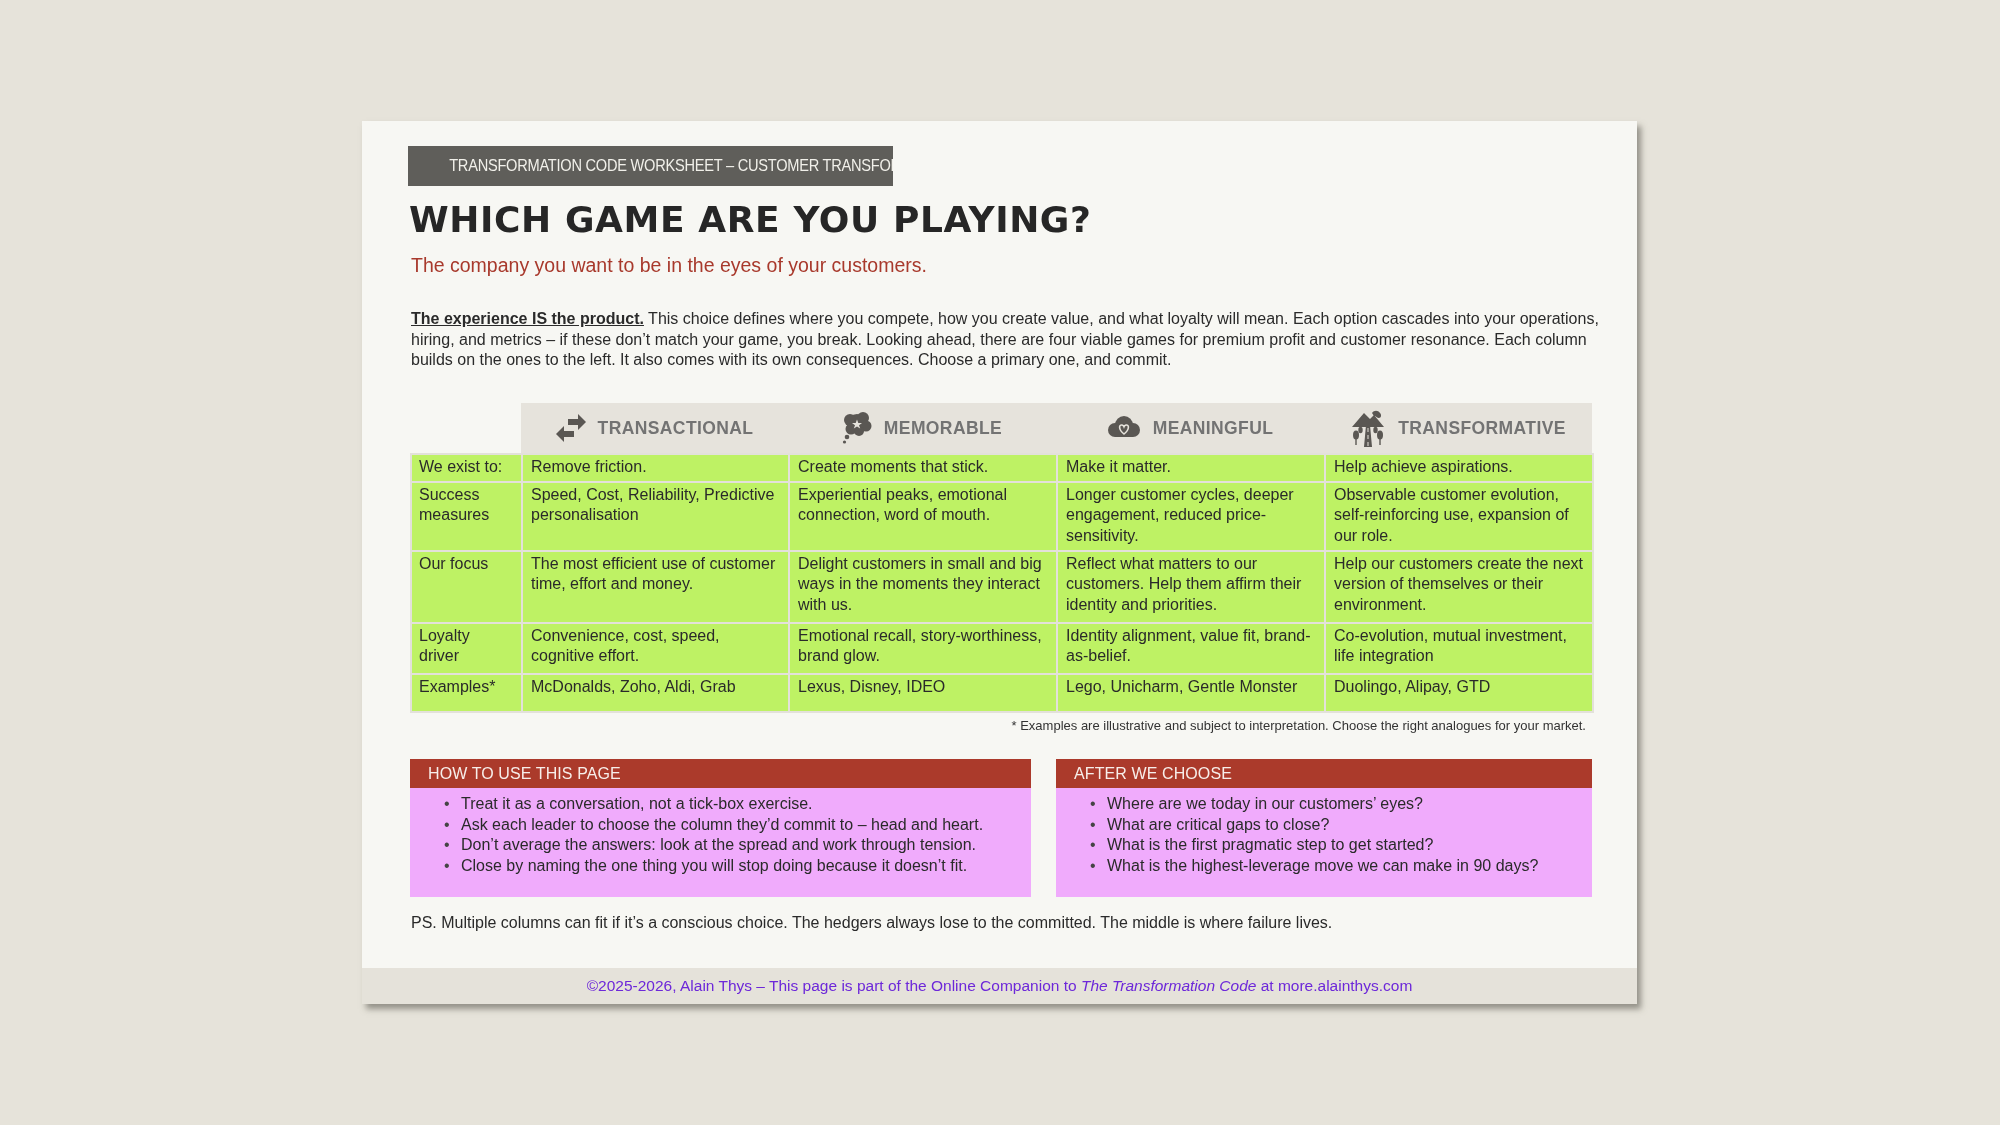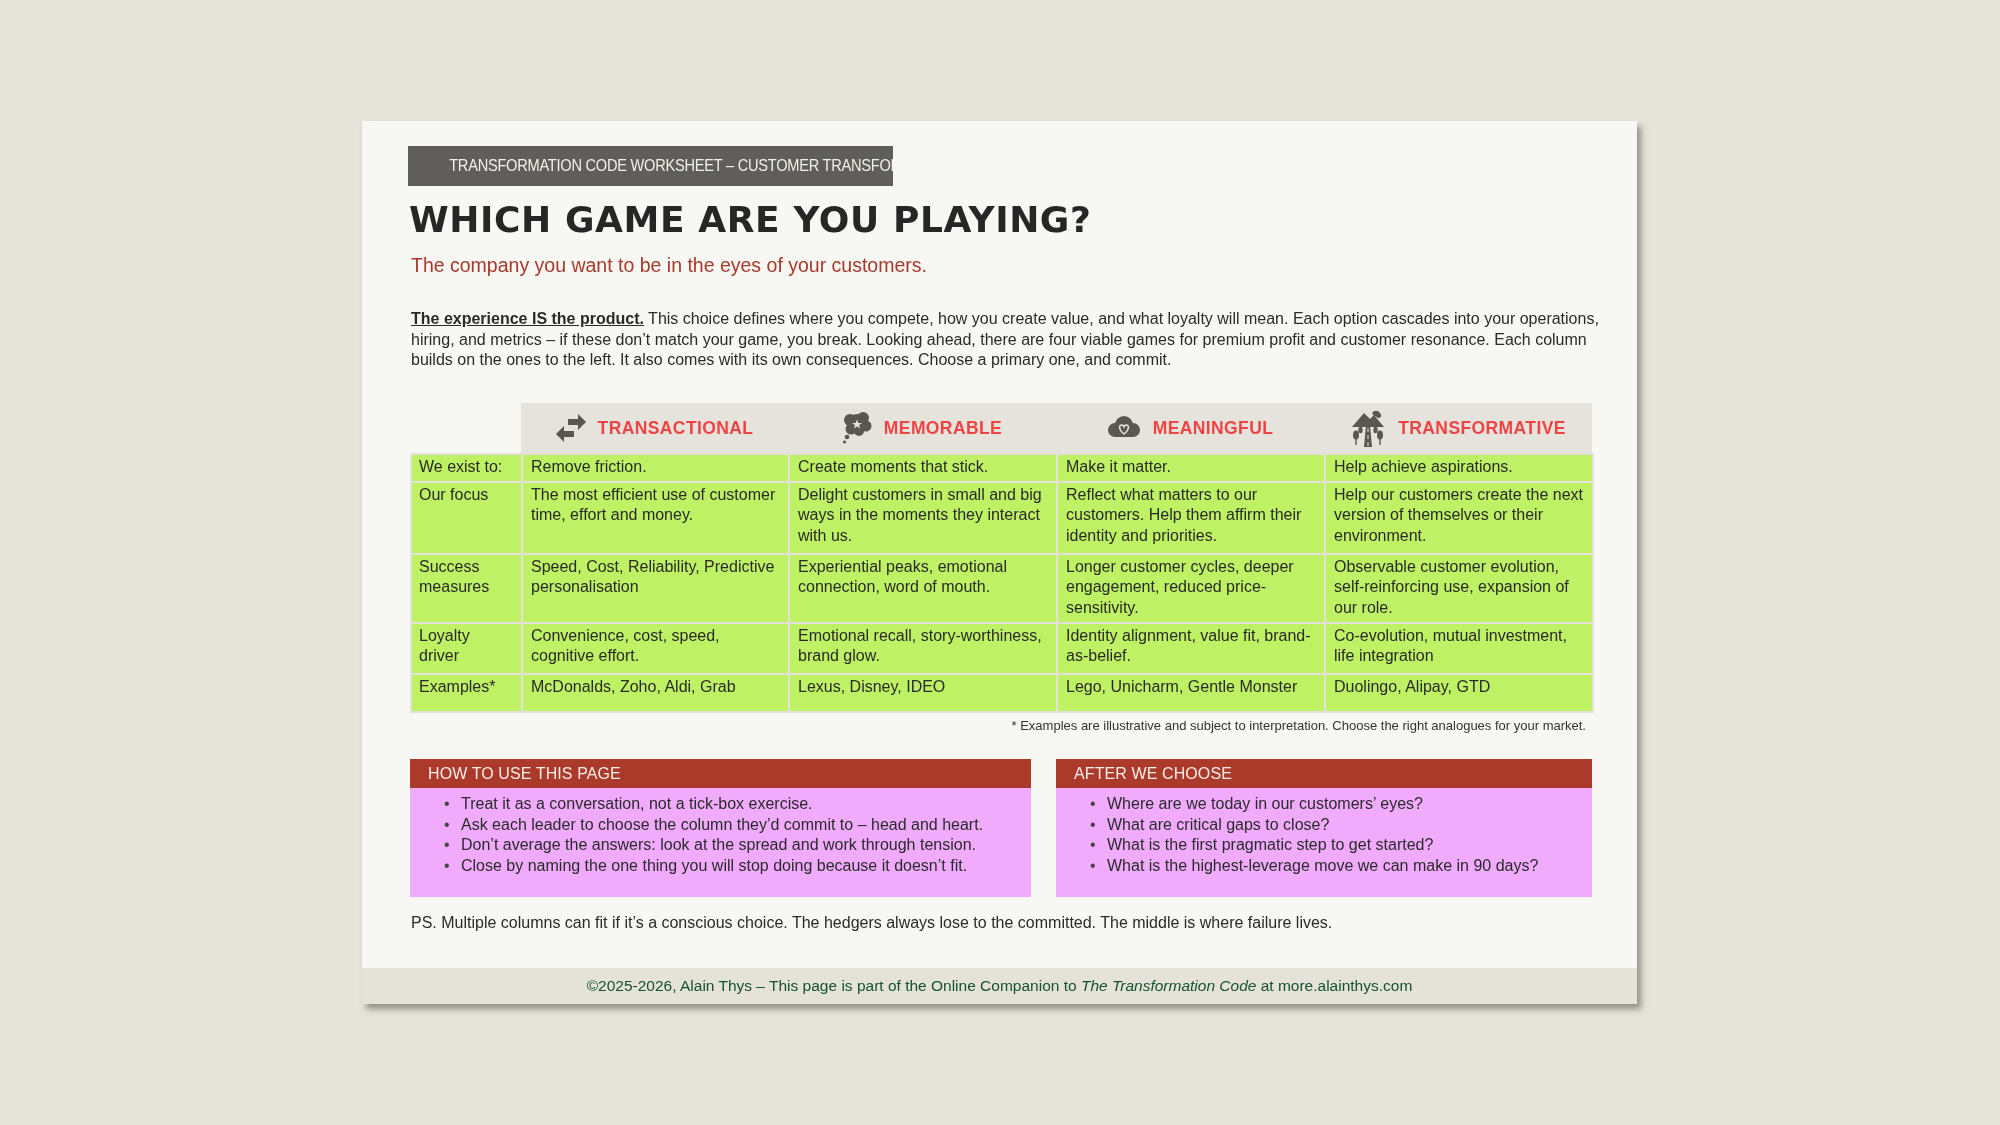--- a/index.html
+++ b/index.html
@@ -72,21 +72,21 @@
     width: 1071px; height: 50px;
     background: #e6e3dc;
   }
   .hcell {
     position: absolute;
     top: 0; height: 50px;
     display: flex; align-items: center; justify-content: center;
     gap: 12px;
   }
   .hcell .hlabel {
-    color: #ef4444;
+    color: #737373;
     font-weight: bold;
     font-size: 17.5px;
     letter-spacing: 0.4px;
   }
   .hcell svg { display: block; }
   .rows {
     position: absolute;
     left: 0; top: 50px;
     width: 1182px;
     border-collapse: collapse;
@@ -151,21 +151,21 @@
     white-space: nowrap;
   }
   .footer {
     position: absolute;
     left: 0; bottom: 0;
     width: 1275px; height: 36px;
     background: #e5e2da;
     text-align: center;
     font-size: 15.5px;
     line-height: 36px;
-    color: #14532d;
+    color: #6d28d9;
     white-space: nowrap;
   }
   .footer i { font-style: italic; }
 </style>
 </head>
 <body>
 
 <div class="card">
 
   <div class="kicker"><span>TRANSFORMATION CODE WORKSHEET – CUSTOMER TRANSFORMATION</span></div>
@@ -250,33 +250,33 @@
           <col style="width:268px">
       </colgroup>
       <tbody>
           <tr style="height:27px">
         <td class="rl">We exist to:</td>
         <td>Remove friction.</td>
         <td>Create moments that stick.</td>
         <td>Make it matter.</td>
         <td>Help achieve aspirations.</td>
       </tr>
+      <tr style="height:69px">
+        <td class="rl">Success measures</td>
+        <td>Speed, Cost, Reliability, Predictive personalisation</td>
+        <td>Experiential peaks, emotional connection, word of mouth.</td>
+        <td>Longer customer cycles, deeper engagement, reduced price-sensitivity.</td>
+        <td>Observable customer evolution, self-reinforcing use, expansion of our role.</td>
+      </tr>
       <tr style="height:72px">
         <td class="rl">Our focus</td>
         <td>The most efficient use of customer time, effort and money.</td>
         <td>Delight customers in small and big ways in the moments they interact with us.</td>
         <td>Reflect what matters to our customers. Help them affirm their identity and priorities.</td>
         <td>Help our customers create the next version of themselves or their environment.</td>
-      </tr>
-      <tr style="height:69px">
-        <td class="rl">Success measures</td>
-        <td>Speed, Cost, Reliability, Predictive personalisation</td>
-        <td>Experiential peaks, emotional connection, word of mouth.</td>
-        <td>Longer customer cycles, deeper engagement, reduced price-sensitivity.</td>
-        <td>Observable customer evolution, self-reinforcing use, expansion of our role.</td>
       </tr>
       <tr style="height:51px">
         <td class="rl">Loyalty driver</td>
         <td>Convenience, cost, speed, cognitive effort.</td>
         <td>Emotional recall, story-worthiness, brand glow.</td>
         <td>Identity alignment, value fit, brand-as-belief.</td>
         <td>Co-evolution, mutual investment, life integration</td>
       </tr>
       <tr style="height:38px">
         <td class="rl">Examples*</td>

